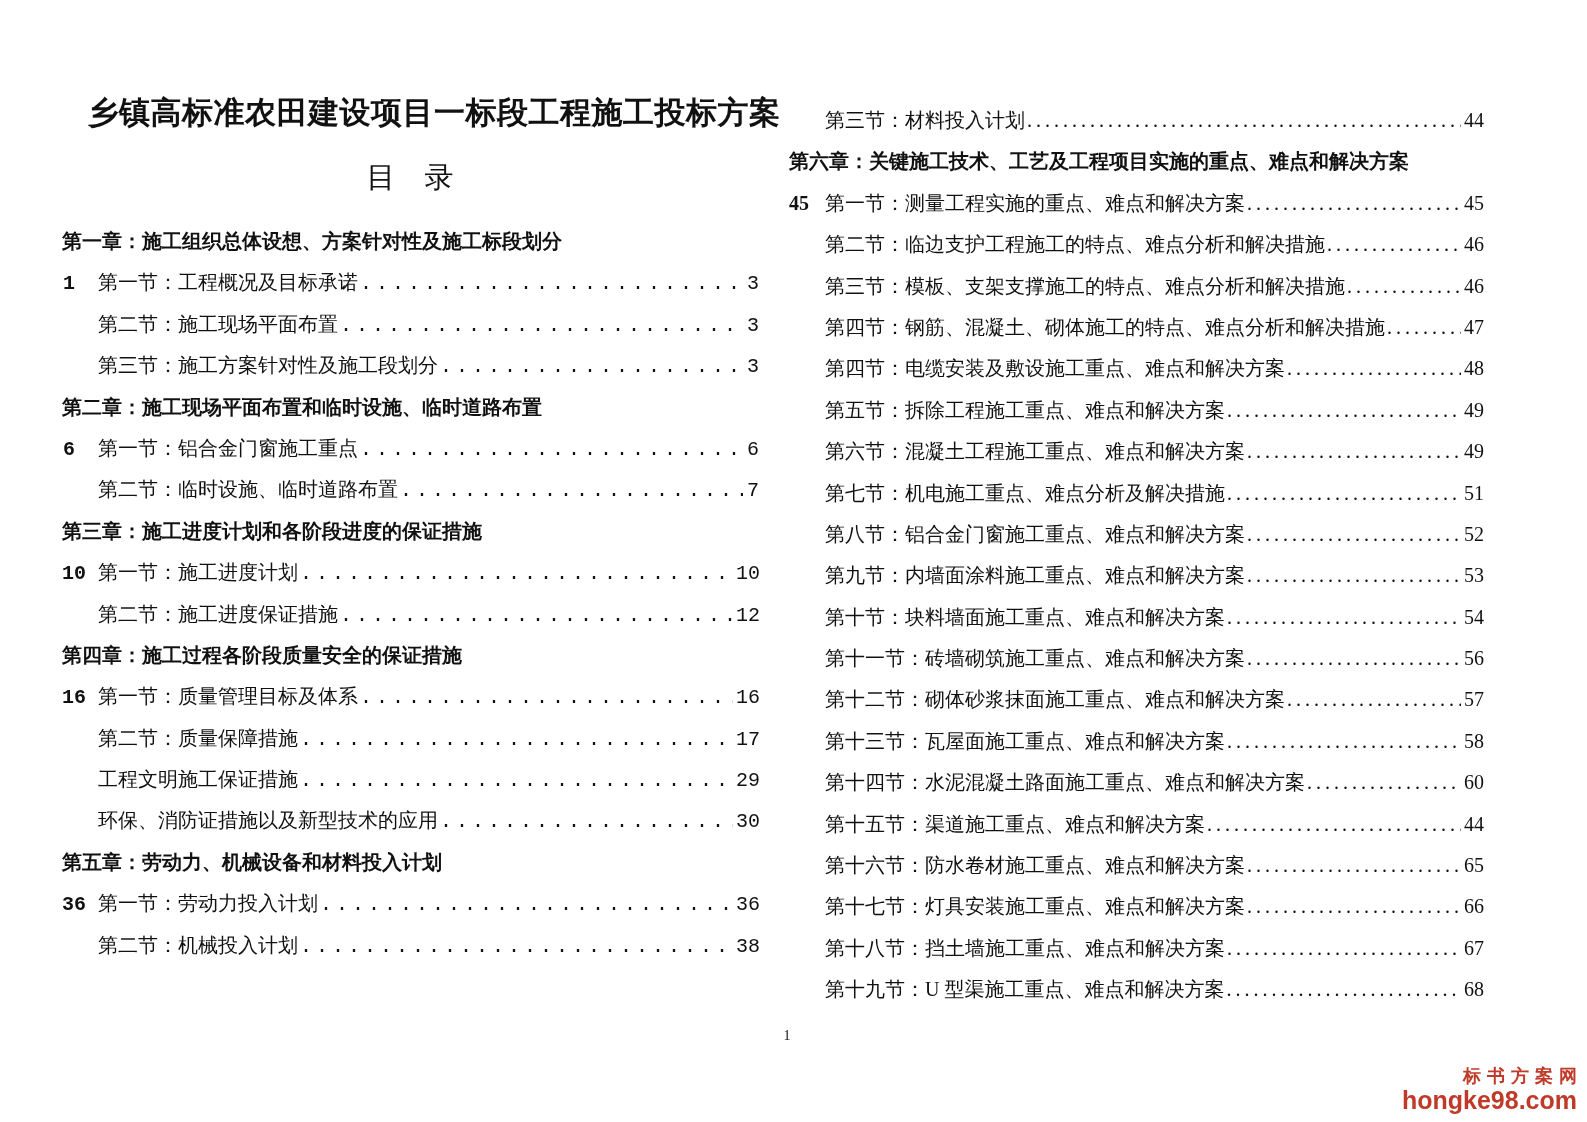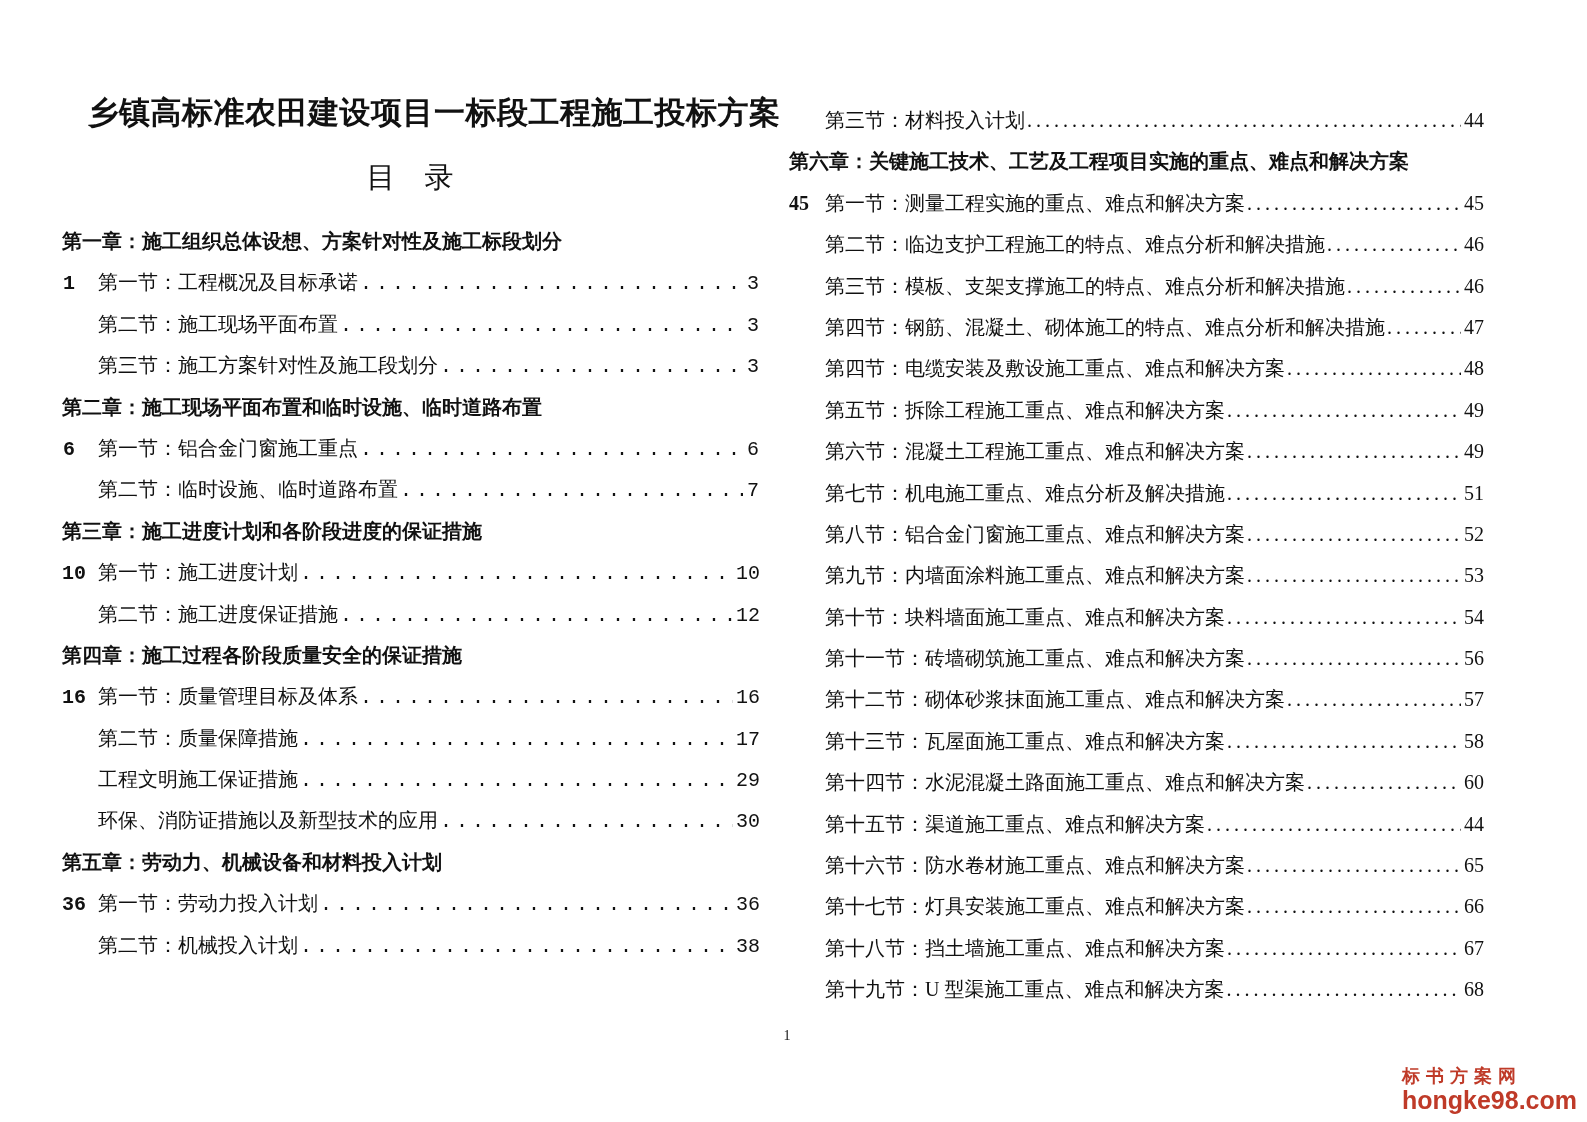--- a/index.html
+++ b/index.html
@@ -45,21 +45,21 @@
     content:"..........................................................................................................................................................";
   }
   .toc-page { flex:0 0 auto; text-align:center; min-width:14px; }
   .footer-page {
     position:absolute; left:0; top:1028px; width:1574px;
     text-align:center; font-size:14px;
     font-family:"Liberation Serif","DejaVu Serif",serif;
   }
   .watermark {
     position:absolute; right:10px; bottom:8px;
-    text-align:left;
+    text-align:right;
     font-family:"Liberation Sans","DejaVu Sans",sans-serif;
     font-weight:bold;
     line-height:1.1;
   }
   .wm-cn  { font-size:18px; letter-spacing:6px; margin-right:-6px; }
   .wm-url { font-size:25px; letter-spacing:0; }
 </style>
 </head>
 <body>
 

